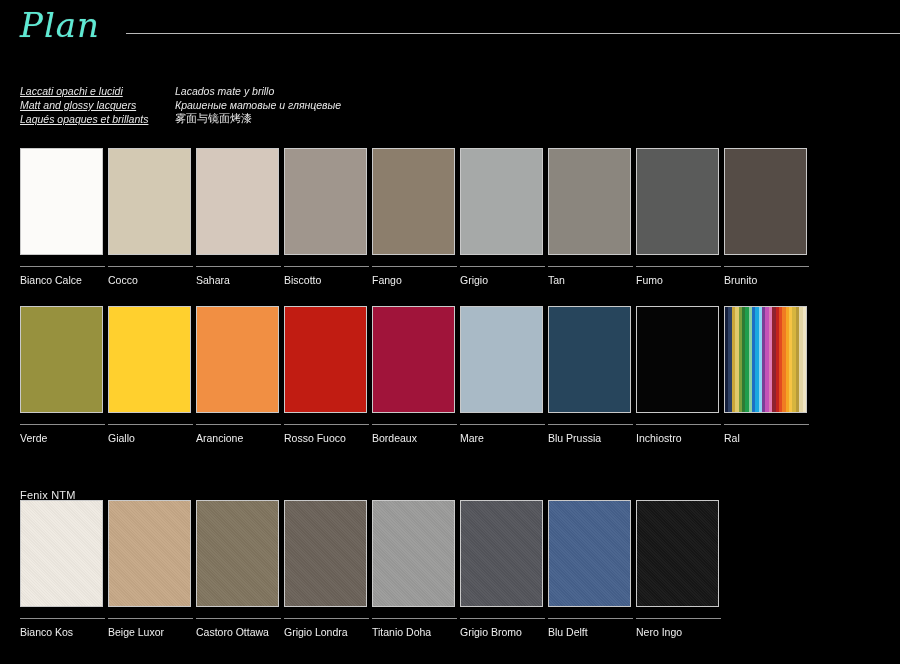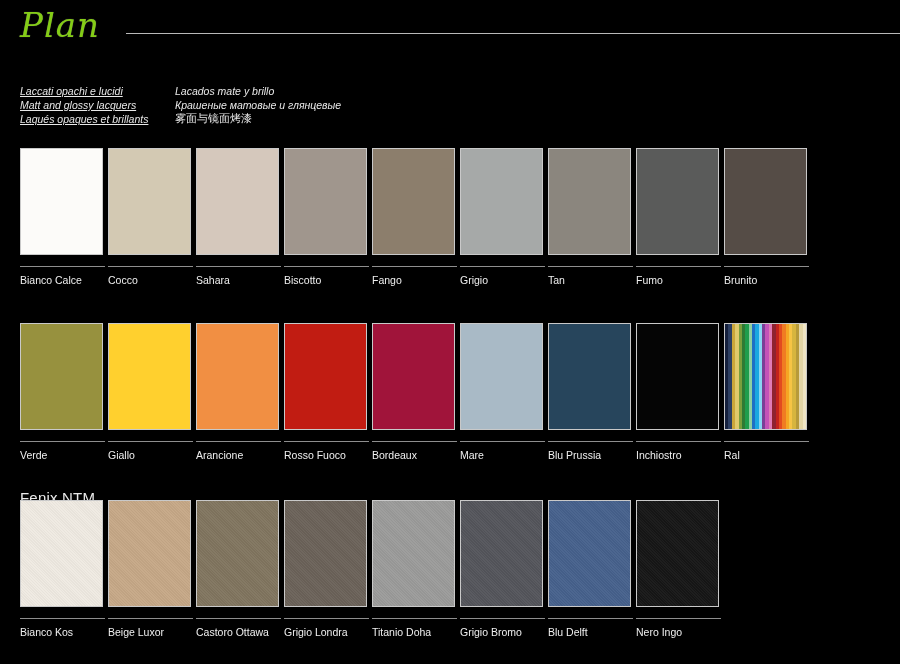--- a/index.html
+++ b/index.html
@@ -23,21 +23,21 @@
     height: 58px;
   }
   .brand {
     position: absolute;
     left: 20px;
     top: 2px;
     font-family: "DejaVu Serif", serif;
     font-style: italic;
     font-size: 34px;
     letter-spacing: 1px;
-    color: #84cc16;
+    color: #5eead4;
     text-shadow: 0 0 1px rgba(255,255,255,0.35);
     line-height: 46px;
     white-space: nowrap;
   }
   .header-rule {
     position: absolute;
     left: 126px;
     right: 0px;
     top: 33px;
     height: 1px;
@@ -71,21 +71,21 @@
   .sheet {
     position: absolute;
     left: 0;
     top: 0;
     width: 900px;
     height: 664px;
   }
   .section-label {
     position: absolute;
     left: 20px;
-    font-size: 15px;
+    font-size: 11px;
     color: #e9e9e9;
     letter-spacing: 0.2px;
     white-space: nowrap;
     text-align: center;
   }
 
   .row {
     position: absolute;
     left: 20px;
     display: flex;
@@ -226,21 +226,21 @@
         <div class="chip-divider"></div>
         <span class="chip-label">Fumo</span>
       </div>
       <div class="cell">
         <div class="chip" style="background: rgb(85, 76, 70);"></div>
         <div class="chip-divider"></div>
         <span class="chip-label">Brunito</span>
       </div>
     </div>
 
-  <div class="row" id="row-lacquers-2" style="top: 323px;">
+  <div class="row" id="row-lacquers-2" style="top: 306px;">
       <div class="cell">
         <div class="chip" style="background: rgb(151, 145, 62);"></div>
         <div class="chip-divider"></div>
         <span class="chip-label">Verde</span>
       </div>
       <div class="cell">
         <div class="chip" style="background: rgb(255, 208, 46);"></div>
         <div class="chip-divider"></div>
         <span class="chip-label">Giallo</span>
       </div>

